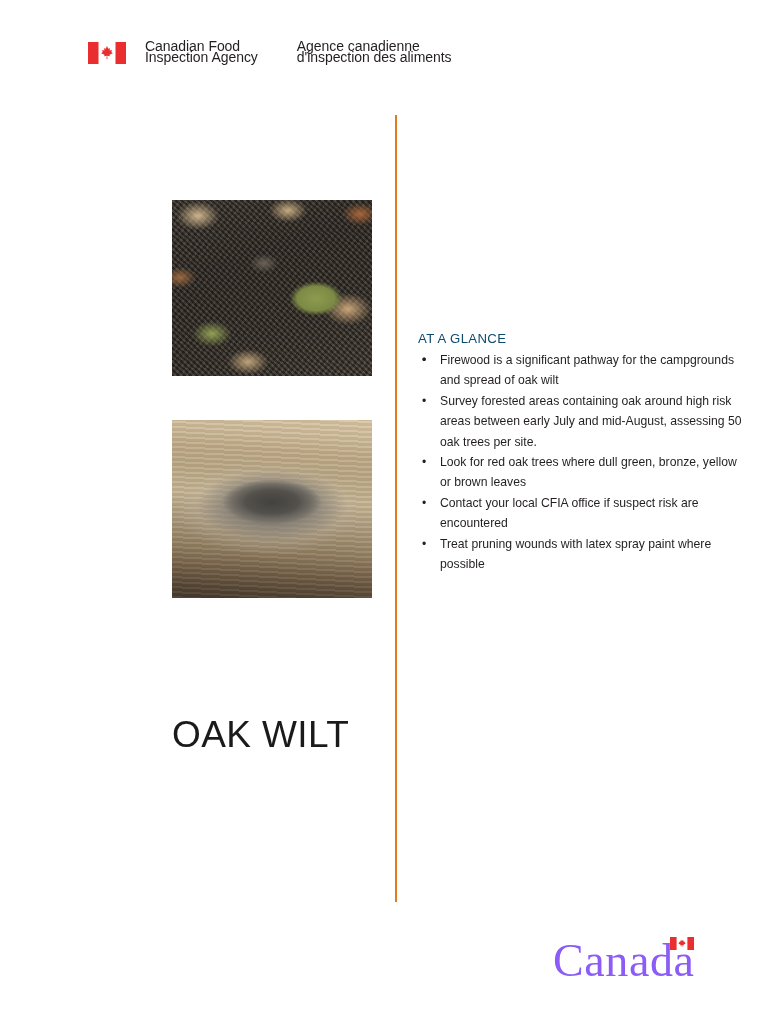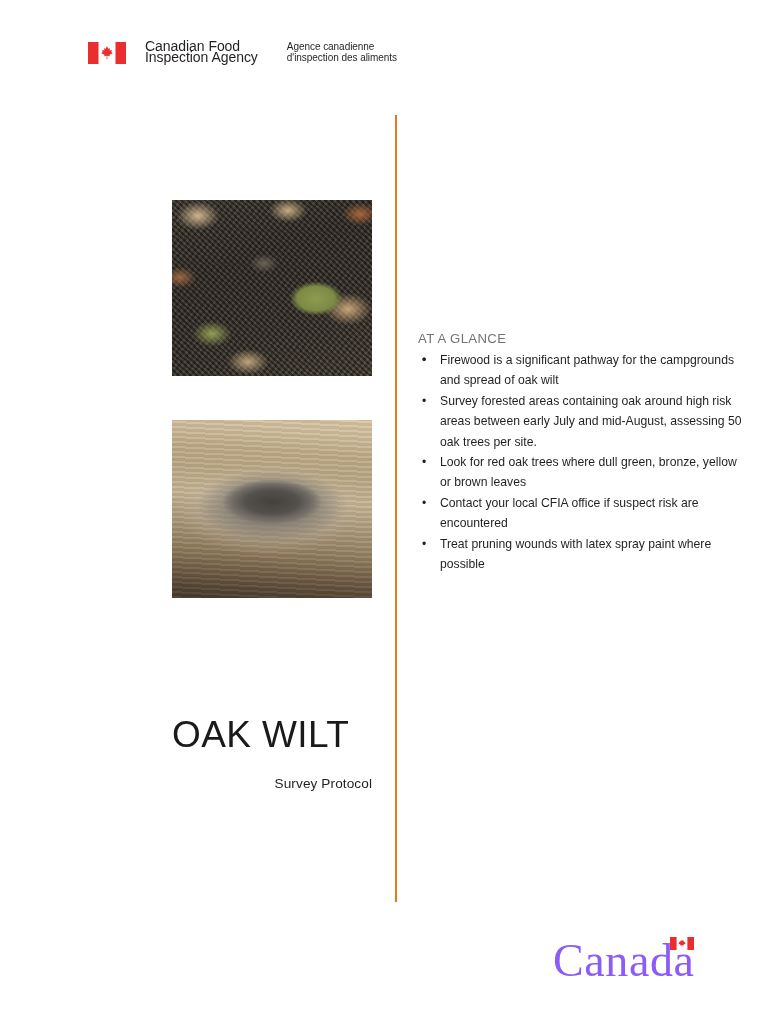--- a/index.html
+++ b/index.html
@@ -36,22 +36,22 @@
   }
   .cfia-text-en {
     margin-left: 19px;
     font-size: 14px;
     line-height: 11.4px;
     color: #231f20;
     letter-spacing: -0.05px;
     white-space: pre-line;
   }
   .cfia-text-fr {
-    margin-left: 29px;
-    font-size: 10px;
+    margin-left: 39px;
+    font-size: 14px;
     line-height: 11.4px;
     color: #231f20;
     letter-spacing: -0.05px;
     white-space: pre-line;
   }
 
   
   .divider {
     position: absolute;
     left: 395px;
@@ -103,21 +103,21 @@
   
   .glance {
     position: absolute;
     left: 418px;
     top: 330px;
     width: 332px;
   }
   .glance-heading {
     font-size: 13.2px;
     line-height: 17px;
-    color: #737373;
+    color: #0c4a6e;
     letter-spacing: 0.35px;
     margin-bottom: 3px;
   }
   .glance-list {
     list-style: none;
   }
   .glance-item {
     position: relative;
     padding-left: 22px;
     font-size: 12.2px;
@@ -228,21 +228,20 @@
       </li>
       <li class="glance-item">
         <span class="bullet">•</span>
         <span>Treat pruning wounds with latex spray paint where possible</span>
       </li>
     </ul>
   </div>
 
   <div class="title-block">
     <div class="doc-title">OAK WILT</div>
-    <div class="doc-subtitle">Survey Protocol</div>
   </div>
 
   <div class="wordmark">
     <span class="wordmark-text">Canada</span>
     <svg class="wordmark-flag" viewBox="0 0 24 13">
       <rect x="0" y="0" width="24" height="13" fill="#ffffff"></rect>
       <rect x="0" y="0" width="6.6" height="13" fill="#ea2d2e"></rect>
       <rect x="17.4" y="0" width="6.6" height="13" fill="#ea2d2e"></rect>
       <path fill="#ea2d2e" d="M12 2.4l0.8 1.55 1.25-0.33-0.53 1.4 1.63-0.3-0.47 1.13 1.0 0.8-2.1 0.87 0.22 0.95-1.63-0.27 0.16 1.9h-0.64l0.16-1.9-1.63 0.27 0.22-0.95-2.1-0.87 1.0-0.8-0.47-1.13 1.63 0.3-0.53-1.4 1.25 0.33z"></path>
     </svg>

